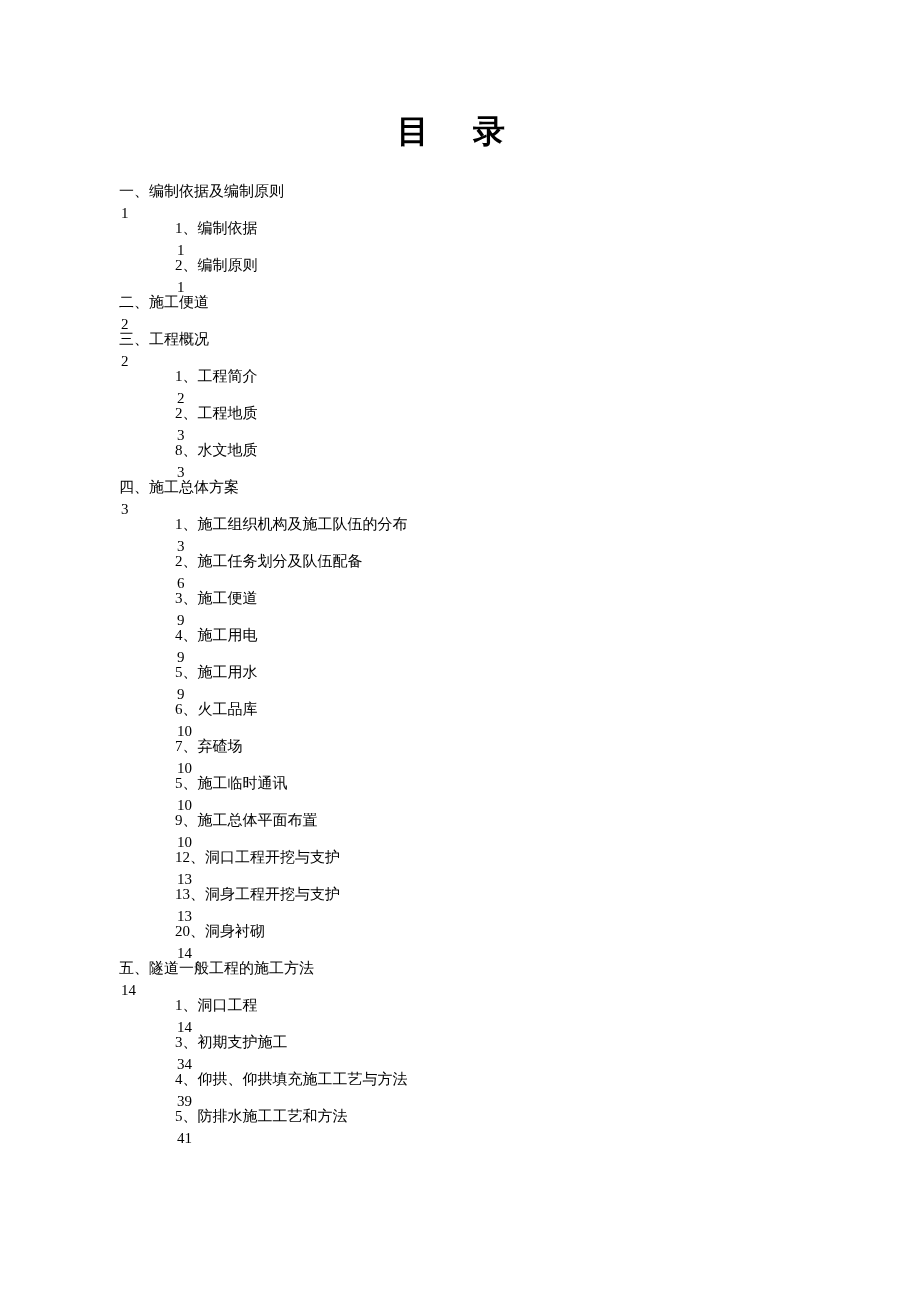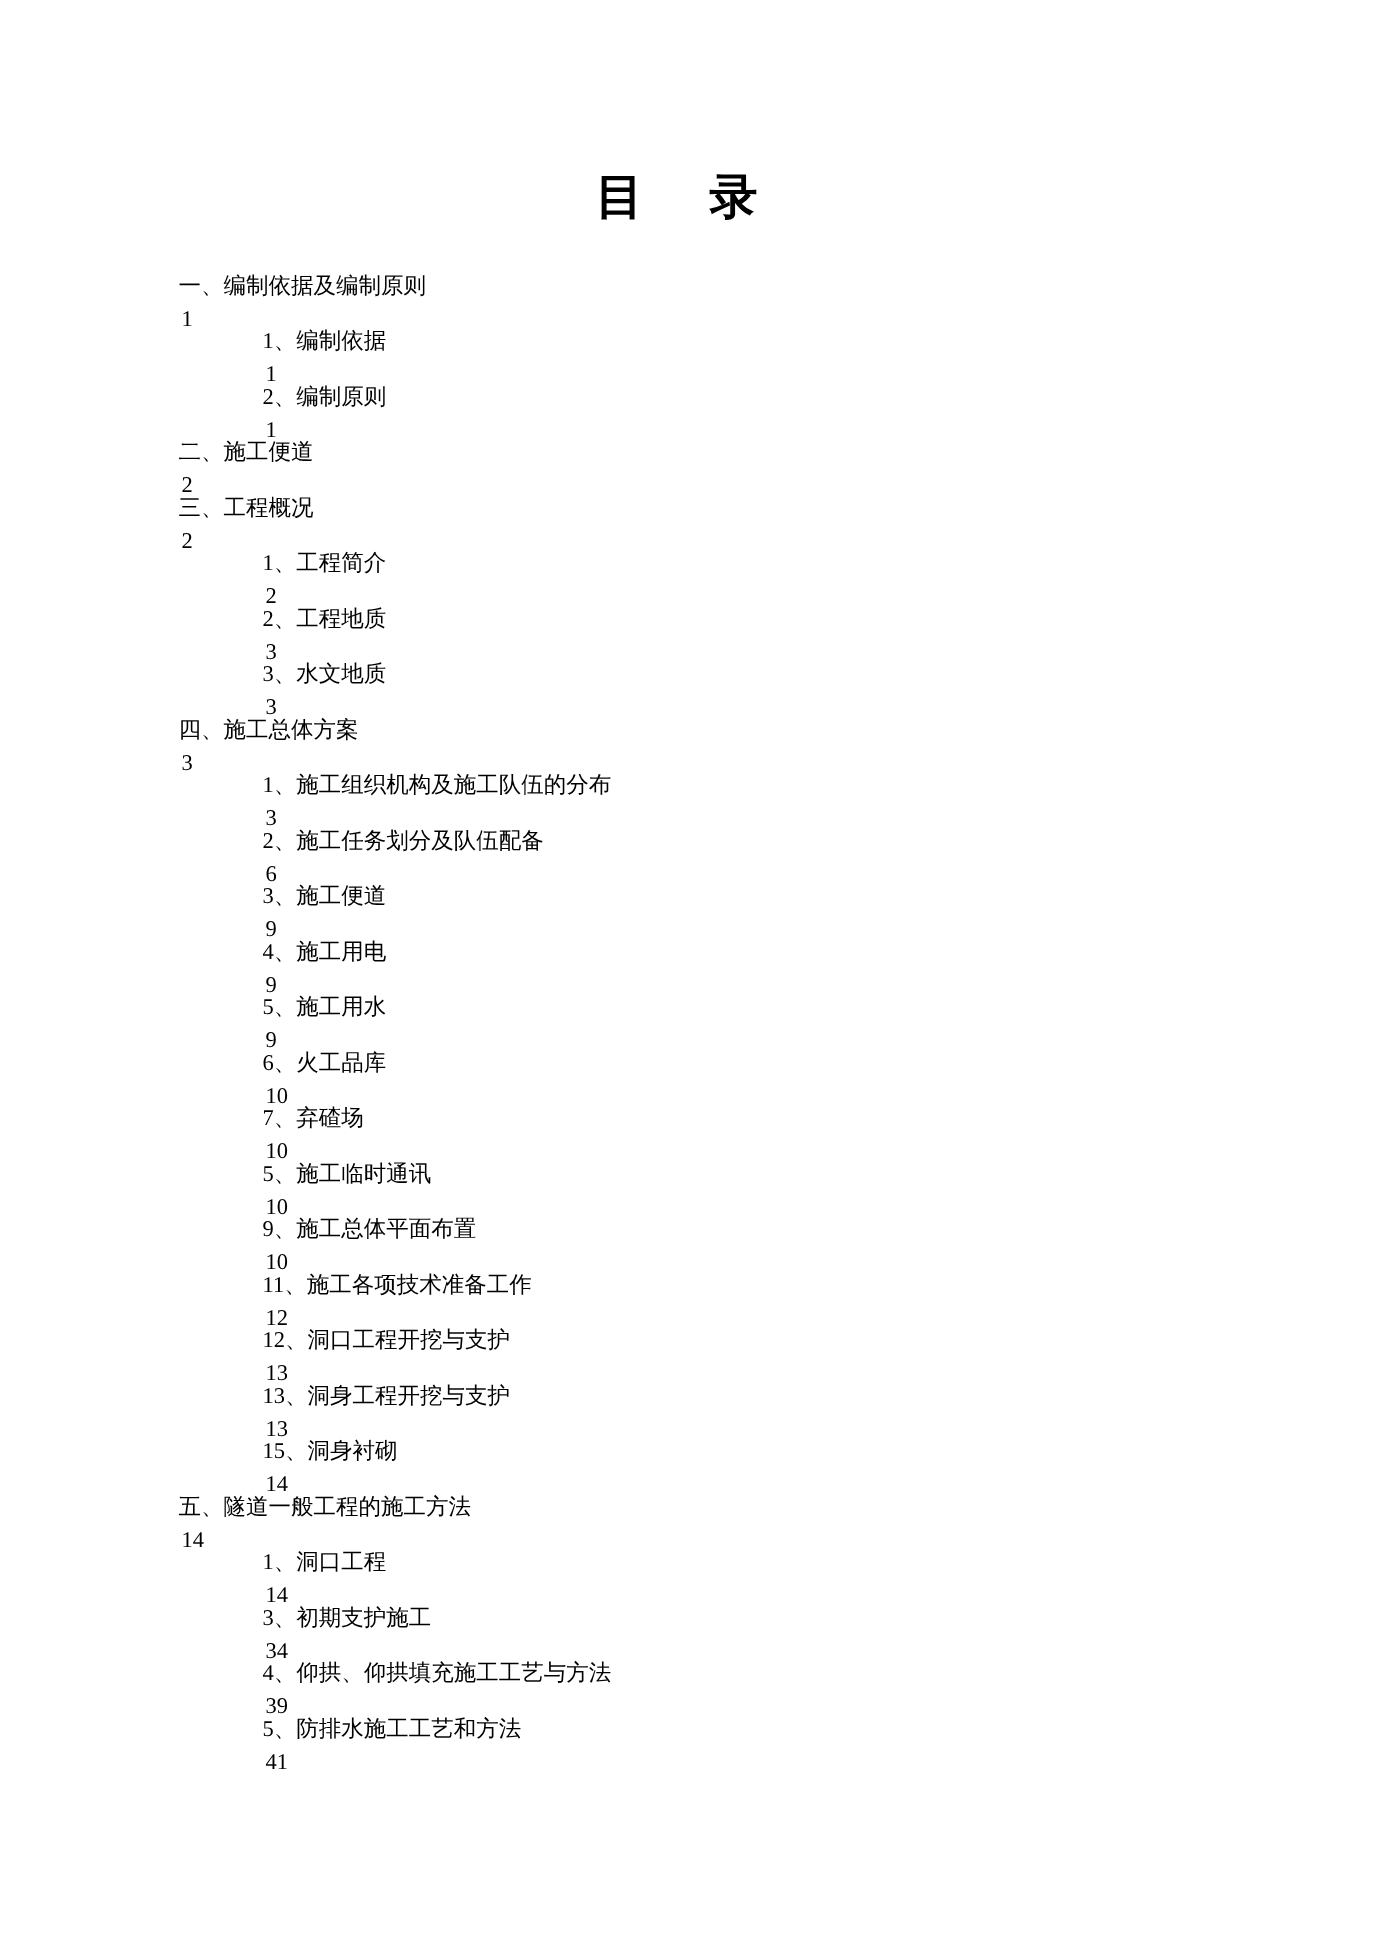--- a/index.html
+++ b/index.html
@@ -97,21 +97,21 @@
         <span class="label">1、工程简介 </span>
         <span class="dots"></span>
         <span class="pagenum">2</span>
       </div>
       <div class="toc-line level2">
         <span class="label">2、工程地质 </span>
         <span class="dots"></span>
         <span class="pagenum">3</span>
       </div>
       <div class="toc-line level2">
-        <span class="label">3、水文地质 </span>
+        <span class="label">8、水文地质 </span>
         <span class="dots"></span>
         <span class="pagenum">3</span>
       </div>
       <div class="toc-line level1">
         <span class="label">四、施工总体方案 </span>
         <span class="dots"></span>
         <span class="pagenum">3</span>
       </div>
       <div class="toc-line level2">
         <span class="label">1、施工组织机构及施工队伍的分布 </span>
@@ -152,36 +152,31 @@
         <span class="label">5、施工临时通讯 </span>
         <span class="dots"></span>
         <span class="pagenum">10</span>
       </div>
       <div class="toc-line level2">
         <span class="label">9、施工总体平面布置 </span>
         <span class="dots"></span>
         <span class="pagenum">10</span>
       </div>
       <div class="toc-line level2">
-        <span class="label">11、施工各项技术准备工作 </span>
-        <span class="dots"></span>
-        <span class="pagenum">12</span>
-      </div>
-      <div class="toc-line level2">
         <span class="label">12、洞口工程开挖与支护 </span>
         <span class="dots"></span>
         <span class="pagenum">13</span>
       </div>
       <div class="toc-line level2">
         <span class="label">13、洞身工程开挖与支护 </span>
         <span class="dots"></span>
         <span class="pagenum">13</span>
       </div>
       <div class="toc-line level2">
-        <span class="label">15、洞身衬砌 </span>
+        <span class="label">20、洞身衬砌 </span>
         <span class="dots"></span>
         <span class="pagenum">14</span>
       </div>
       <div class="toc-line level1">
         <span class="label">五、隧道一般工程的施工方法 </span>
         <span class="dots"></span>
         <span class="pagenum">14</span>
       </div>
       <div class="toc-line level2">
         <span class="label">1、洞口工程 </span>

